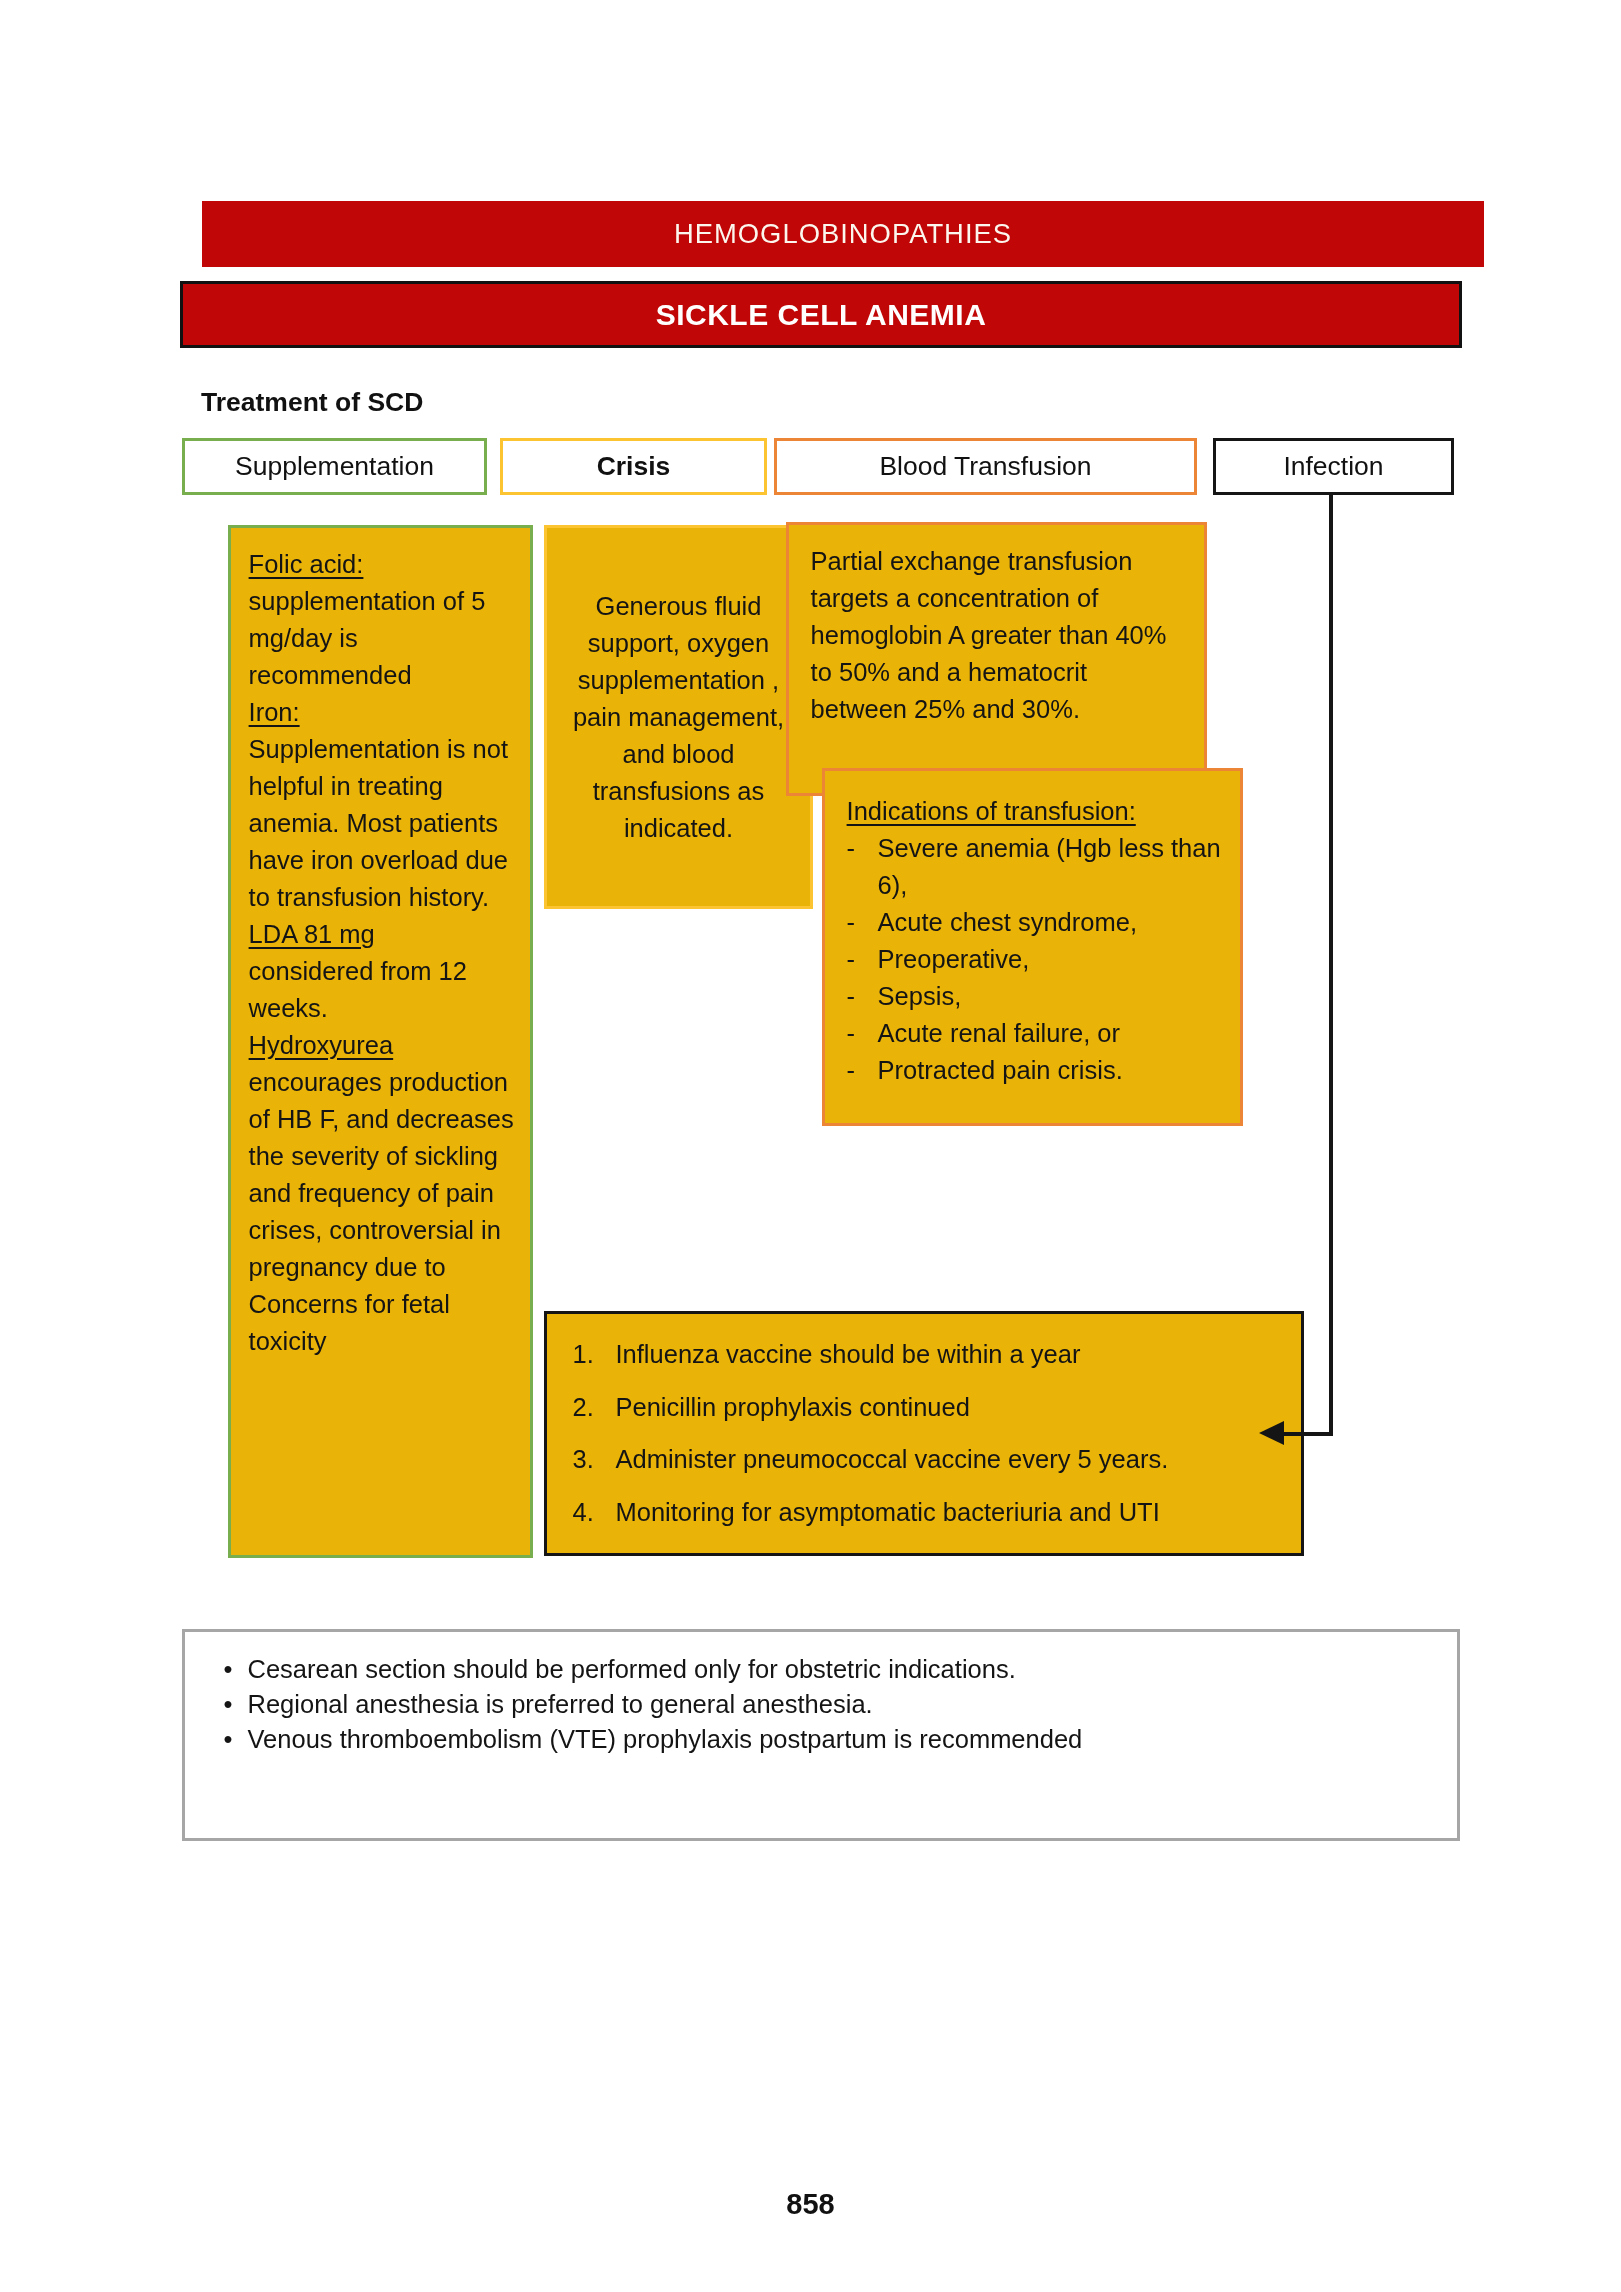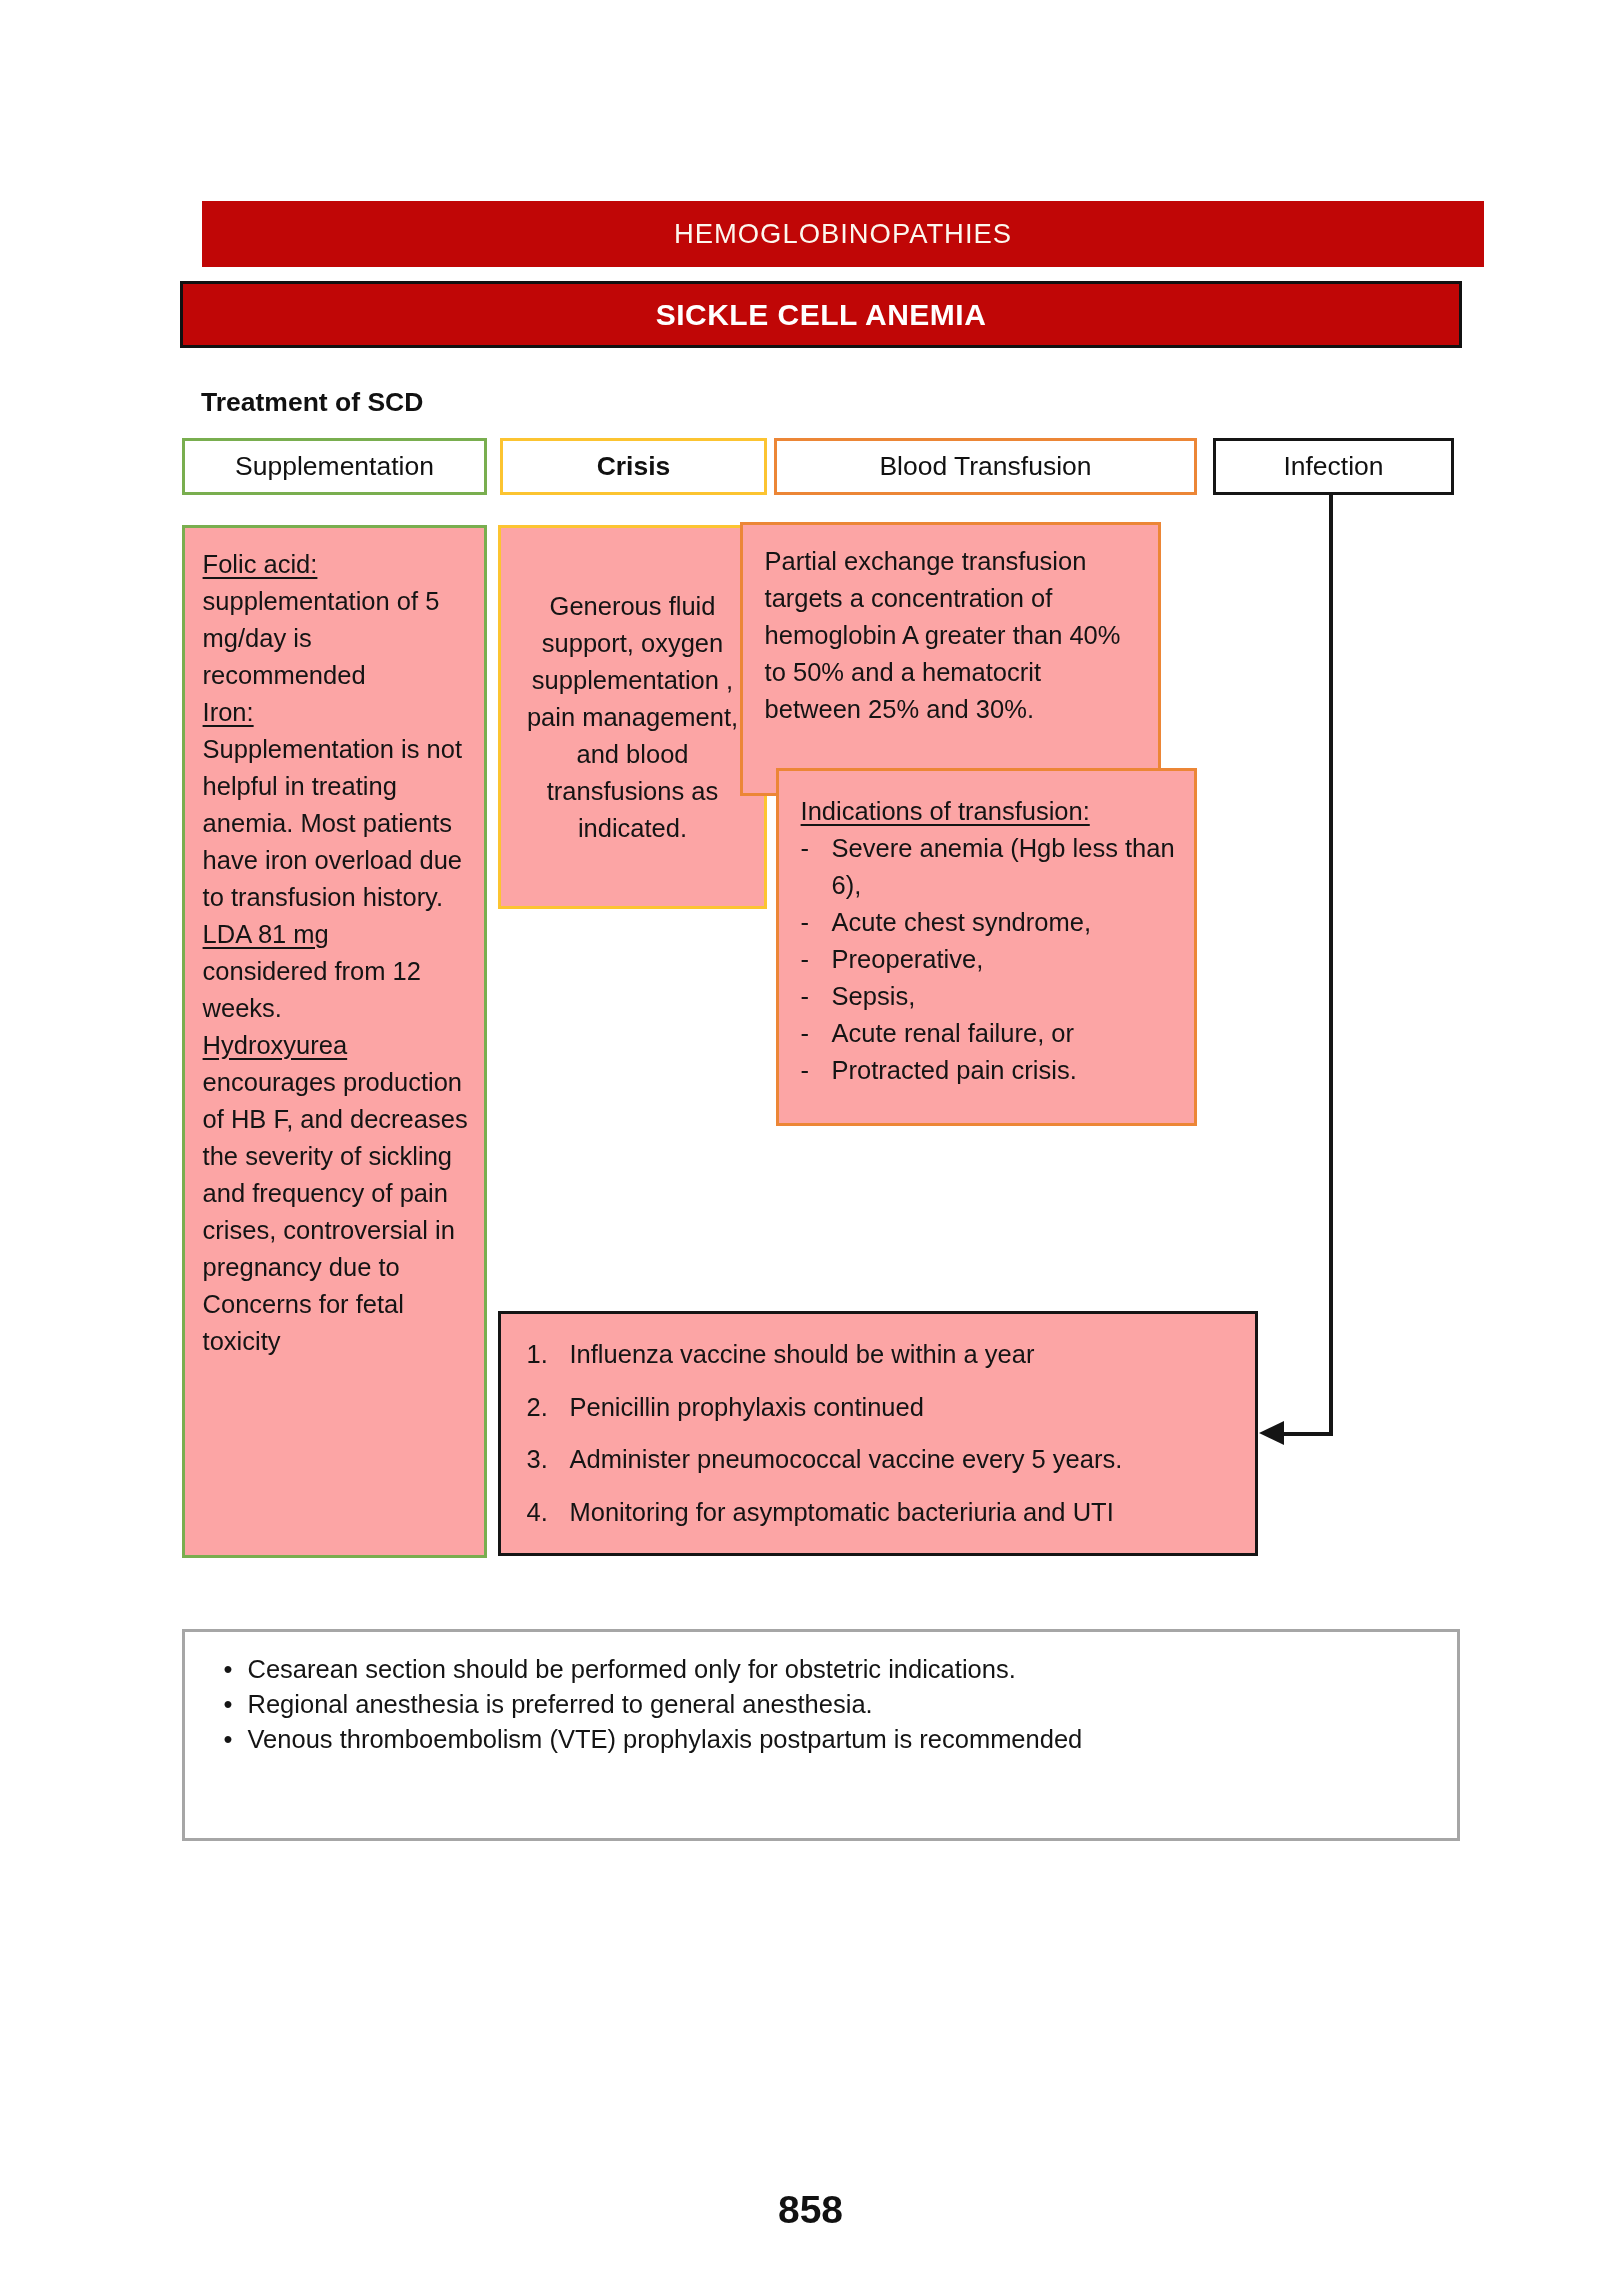--- a/index.html
+++ b/index.html
@@ -36,21 +36,21 @@
     top:438px; height:57px;
     display:flex; align-items:center; justify-content:center;
     font-size:26.5px; color:#111; background:#fff;
   }
   .h-supp  { left:182px;  width:305px; border:3.9px solid #79ae4f; }
   .h-crisis{ left:500px;  width:267px; border:3.9px solid #fcc431;font-weight:bold; }
   .h-blood { left:774px;  width:423px; border:3.9px solid #ec8636; }
   .h-inf   { left:1213px; width:241px; border:3.9px solid #151515; }
 
   
-  .box { background:#fca5a5; font-size:25.5px; line-height:37px; color:#141414; }
+  .box { background:#eab308; font-size:25.5px; line-height:37px; color:#141414;margin-left:46px; }
 
   .supp-box {
     left:182px; top:525px; width:305px; height:1033px;
     border:3.9px solid #79ae4f; padding:17.6px 15.7px 0 17.6px;
   }
   .seg span.u { text-decoration:underline; text-underline-offset:3.9px; }
 
   .crisis-box {
     left:498px; top:525px; width:269px; height:384px;
     border:3.9px solid #fcc431; padding:9.8px 11.8px;
@@ -94,21 +94,21 @@
   .labor-box {
     left:182px; top:1629px; width:1278px; height:212px;
     border:3.9px solid #a6a6a6; padding:19.6px 19.6px 0 23.5px;
     font-size:25.5px; line-height:35px; color:#141414; background:#fff;
   }
   .bullet-row { display:flex; }
   .bullet-row .bchar { width:39px; flex:0 0 39px; text-align:center; }
 
   .page-number {
     left:0; top:2188px; width:1621px;
-    text-align:center; font-size:39px; font-weight:bold; color:#111;
+    text-align:center; font-size:29px; font-weight:bold; color:#111;
   }
 </style>
 </head>
 <body>
 
 <div class="abs banner1">
   <span>HEMOGLOBINOPATHIES</span>
 </div>
 <div class="abs banner2">
   <span>SICKLE CELL ANEMIA</span>

